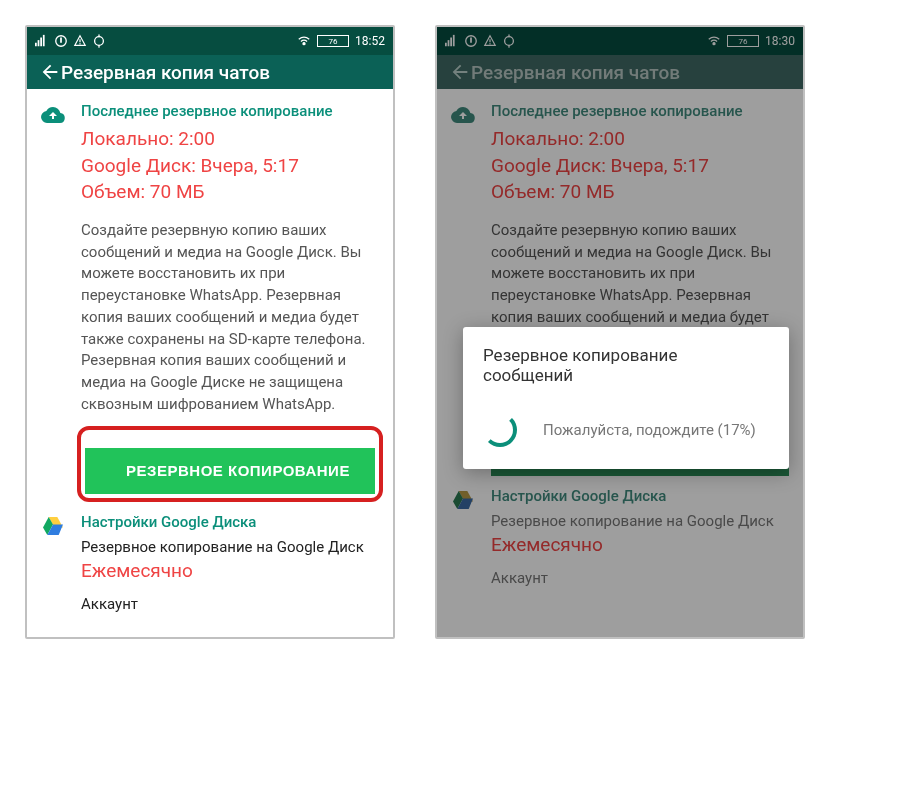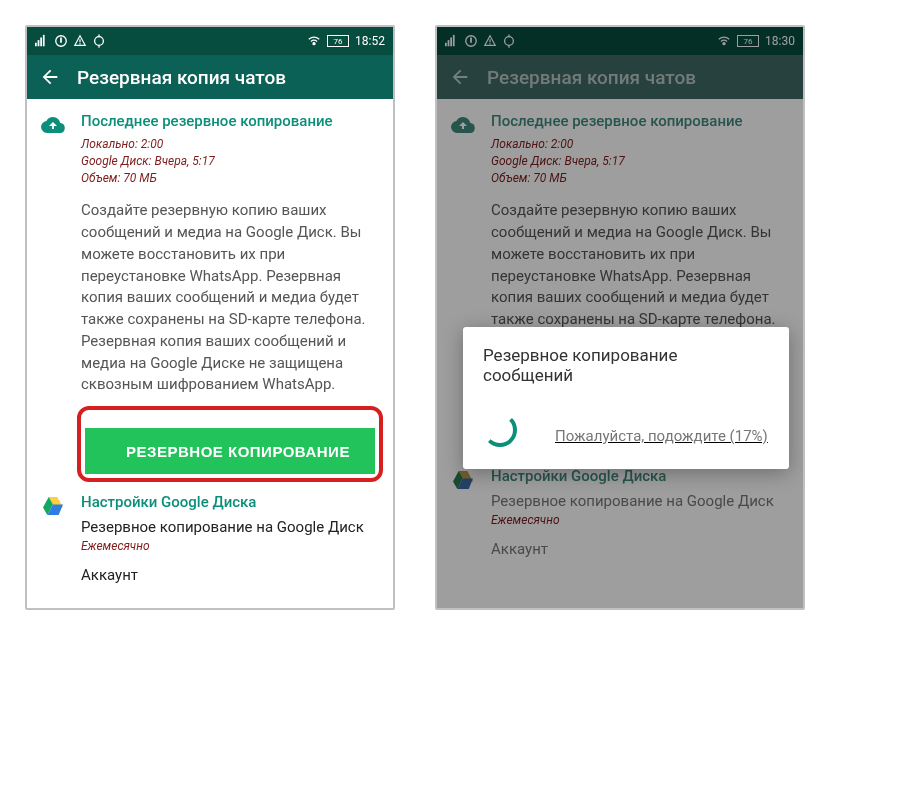--- a/index.html
+++ b/index.html
@@ -3,39 +3,39 @@
 <meta charset="utf-8">
 <style>
   * { box-sizing: border-box; margin: 0; padding: 0; }
   body { font-family: Roboto, -apple-system, Arial, sans-serif; background: #fff; }
   .page { display: flex; gap: 40px; padding: 25px; }
   .phone { width: 370px; border: 2px solid #c0c0c0; border-radius: 2px; background: #fff; overflow: hidden; position: relative; }
   .statusbar { height: 28px; background: #064d40; color: #fff; display: flex; align-items: center; padding: 0 8px; font-size: 12px; }
   .statusbar .left { display: flex; gap: 5px; align-items: center; }
   .statusbar .right { margin-left: auto; display: flex; gap: 6px; align-items: center; }
   .sb-icon { width: 14px; height: 14px; display: inline-flex; align-items: center; justify-content: center; }
-  .battery-box { border: 1px solid #fff; width: 22px; height: 12px; font-size: 8px; display: flex; align-items: center; justify-content: center; }
-  .appbar { height: 44px; background: #0b6156; color: #fff; display: flex; align-items: center; padding: 0 12px; gap: 16px; }
+  .battery-box { border: 1px solid #fff; width: 32px; height: 12px; font-size: 8px; display: flex; align-items: center; justify-content: center; }
+  .appbar { height: 34px; background: #0b6156; color: #fff; display: flex; align-items: center; padding: 0 12px; }
   .appbar .title { font-size: 19px; font-weight: 500; }
   .content { padding: 12px 14px; color: #444; font-size: 15px; line-height: 1.4; }
   .section { display: flex; gap: 12px; margin-bottom: 10px; }
   .section .icon-col { width: 28px; flex-shrink: 0; padding-top: 2px; }
   .section .body-col { flex: 1; }
   .section-title { color: #0b8f7a; font-size: 15px; font-weight: 500; margin-bottom: 4px; }
-  .muted { color: #7f1d1d; font-size: 12px; font-style: italic; }
+  .muted { color: #ef4444; font-size: 19px; }
   .desc { color: #555; font-size: 15px; line-height: 1.45; margin-top: 14px; }
   .backup-btn { display: block; width: 100%; margin-top: 14px; background: #21c35a; color: #fff; border: none; height: 46px; font-size: 15px; font-weight: 700; letter-spacing: 0.5px; cursor: pointer; padding-left: 16px; }
   .highlight-ring { border: 4px solid #d62020; border-radius: 12px; padding: 4px; margin: 10px -4px 0 -4px; }
   .normal-wrap { margin-top: 14px; }
   .black { color: #222; }
   .cloud-icon svg, .drive-icon svg { width: 24px; height: 24px; }
   .phone .overlay { position: absolute; inset: 0; background: rgba(0,0,0,0.38); }
   .dialog { position: absolute; left: 14px; right: 14px; top: 300px; background: #fff; border-radius: 3px; padding: 18px 20px 22px 20px; box-shadow: 0 4px 20px rgba(0,0,0,0.3); margin-left: 12px; }
   .dialog-title { font-size: 17px; color: #333; margin-bottom: 28px; }
-  .dialog-row { display: flex; align-items: flex-end; gap: 38px; text-decoration: underline; }
+  .dialog-row { display: flex; align-items: center; gap: 26px; }
   .spinner { width: 34px; height: 34px; border: 4px solid transparent; border-bottom-color: #0b8f7a; border-right-color: #0b8f7a; border-radius: 50%; }
   .dialog-text { color: #777; font-size: 15px; line-height: 1.4; }
   .dimmed .appbar { background: #3f6a64; }
   .dimmed .appbar .title { color: #b8c7c4; }
   .dimmed .backup-btn { background: #2d8e59; color: #c8e6d2; }
   .dimmed .content { color: #777; }
   .back-arrow { width: 22px; height: 22px; }
 </style>
 </head>
 <body>

